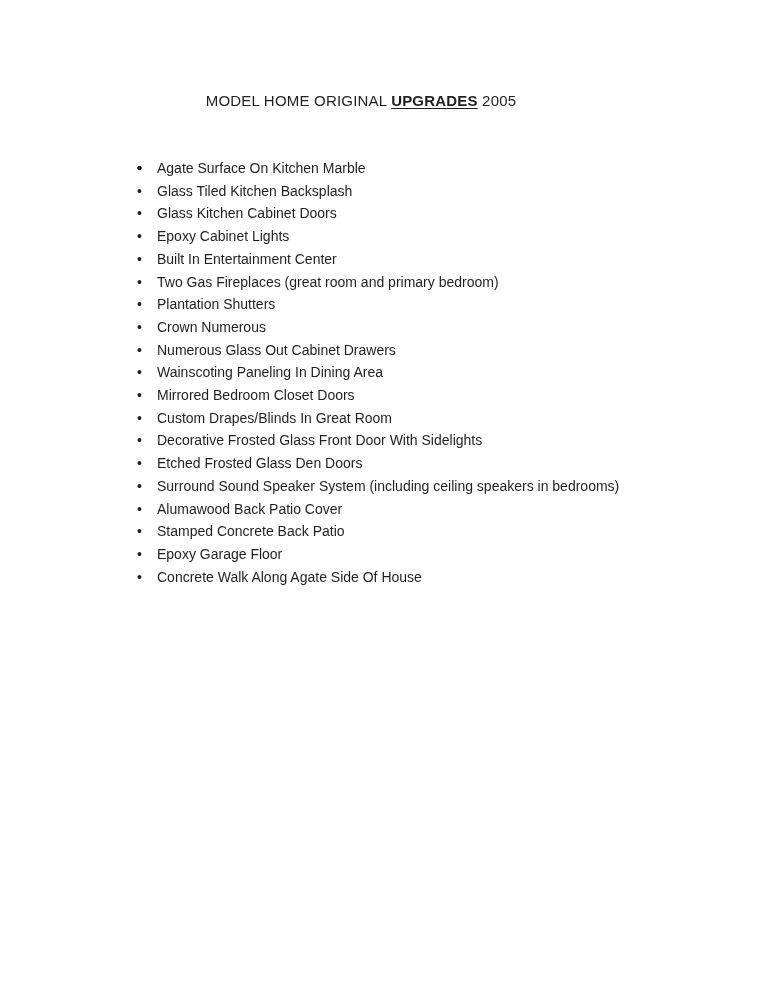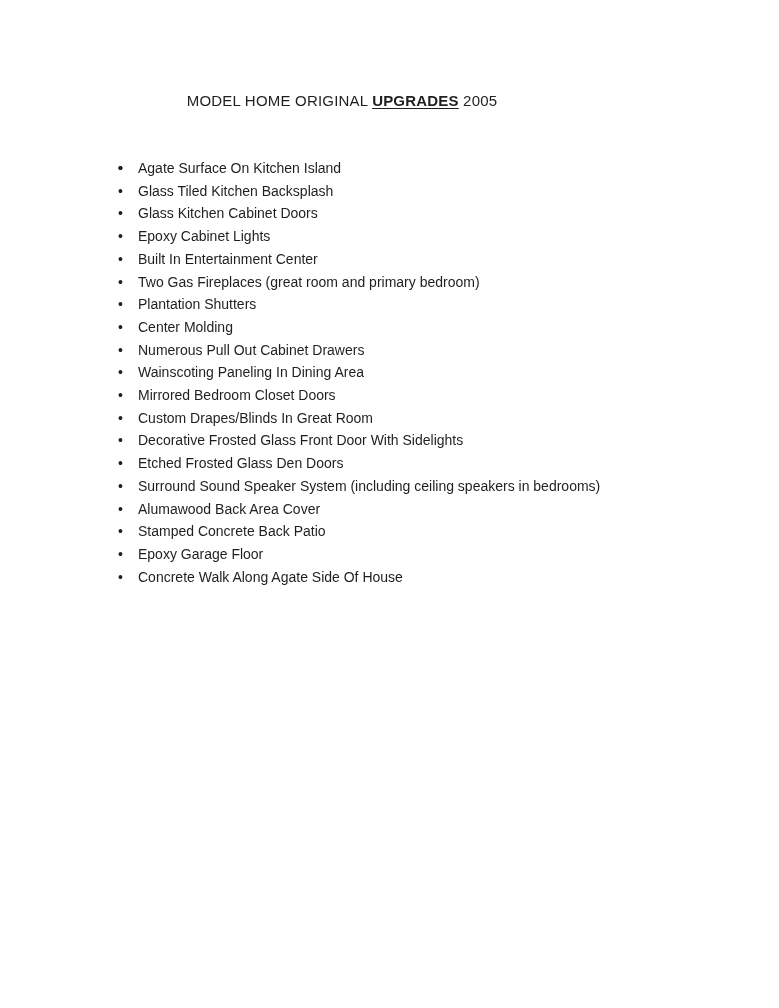--- a/index.html
+++ b/index.html
@@ -8,20 +8,21 @@
     background: #ffffff;
   }
   .page {
     position: relative;
     width: 684px;
     height: 1008px;
     background: #ffffff;
     font-family: "Liberation Sans", "DejaVu Sans", sans-serif;
     color: #1f1f1f;
     overflow: hidden;
+    padding-left: 19px;
   }
   .doc-title {
     margin: 0;
     padding-top: 92px;
     text-align: center;
     font-size: 15px;
     font-weight: 400;
     letter-spacing: 0.2px;
     white-space: pre-wrap;
     color: #1f1f1f;
@@ -55,33 +56,33 @@
 </style>
 </head>
 <body>
 
 <div class="page">
   <h1 class="doc-title"><span>MODEL HOME ORIGINAL </span><span class="title-emphasis">UPGRADES</span><span> 2005</span></h1>
 
   <ul class="upgrade-list">
       <li><span class="bullet">•</span></li>
       <li><span class="bullet">•</span></li>
-      <li><span class="bullet">•</span><span>Agate Surface On Kitchen Island</span></li>
+      <li><span class="bullet">•</span><span>Agate Surface On Kitchen Marble</span></li>
       <li><span class="bullet">•</span><span>Glass Tiled Kitchen Backsplash</span></li>
       <li><span class="bullet">•</span><span>Glass Kitchen Cabinet Doors</span></li>
       <li><span class="bullet">•</span><span>Epoxy Cabinet Lights</span></li>
       <li><span class="bullet">•</span><span>Built In Entertainment Center</span></li>
       <li><span class="bullet">•</span><span>Two Gas Fireplaces (great room and primary bedroom)</span></li>
       <li><span class="bullet">•</span><span>Plantation Shutters</span></li>
-      <li><span class="bullet">•</span><span>Center Molding</span></li>
-      <li><span class="bullet">•</span><span>Numerous Pull Out Cabinet Drawers</span></li>
+      <li><span class="bullet">•</span><span>Crown Numerous</span></li>
+      <li><span class="bullet">•</span><span>Numerous Glass Out Cabinet Drawers</span></li>
       <li><span class="bullet">•</span><span>Wainscoting Paneling In Dining Area</span></li>
       <li><span class="bullet">•</span><span>Mirrored Bedroom Closet Doors</span></li>
       <li><span class="bullet">•</span><span>Custom Drapes/Blinds In Great Room</span></li>
       <li><span class="bullet">•</span><span>Decorative Frosted Glass Front Door With Sidelights</span></li>
       <li><span class="bullet">•</span><span>Etched Frosted Glass Den Doors</span></li>
       <li><span class="bullet">•</span><span>Surround Sound Speaker System (including ceiling speakers in bedrooms)</span></li>
-      <li><span class="bullet">•</span><span>Alumawood Back Area Cover</span></li>
+      <li><span class="bullet">•</span><span>Alumawood Back Patio Cover</span></li>
       <li><span class="bullet">•</span><span>Stamped Concrete Back Patio</span></li>
       <li><span class="bullet">•</span><span>Epoxy Garage Floor</span></li>
       <li><span class="bullet">•</span><span>Concrete Walk Along Agate Side Of House</span></li>
     </ul>
 </div>
 
 </body></html>

